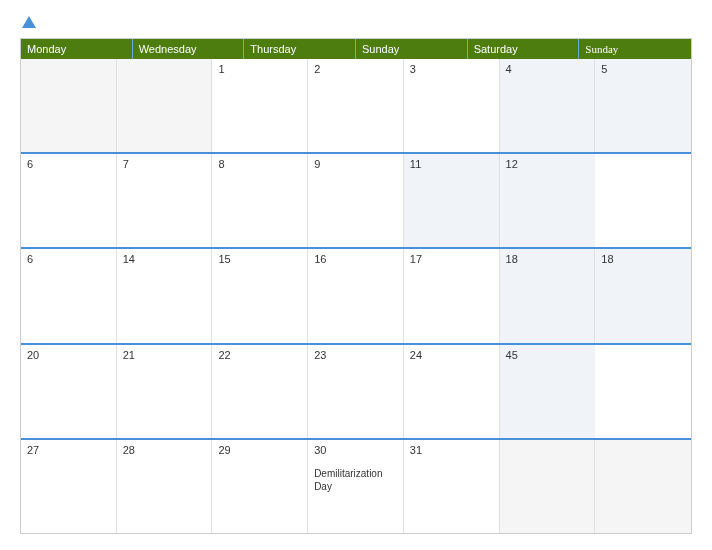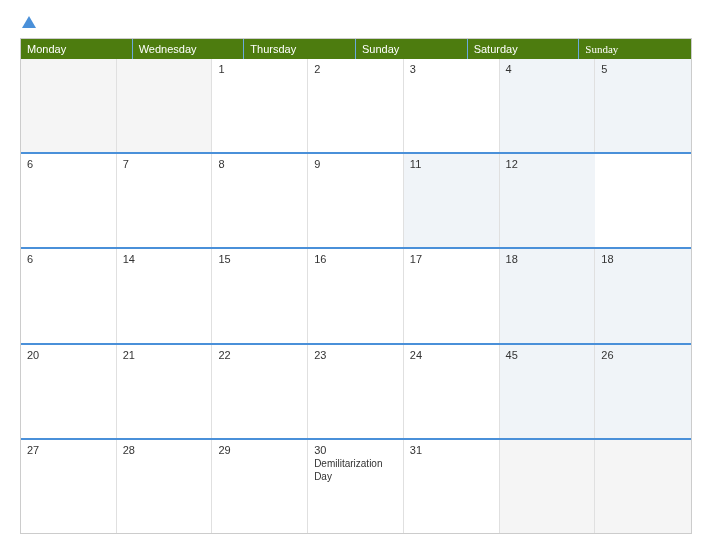--- a/index.html
+++ b/index.html
@@ -124,21 +124,21 @@
       background: #f0f4f8;
     }
     .day-num {
       font-size: 11px;
       color: #333;
       display: block;
     }
     .event-text {
       font-size: 10px;
       color: #333;
-      margin-top: 1px;
+      margin-top: 11px;
       line-height: 1.3;
     }
   </style>
 </head>
 <body>
 
 <div class="page">
   <div class="header">
     <div class="logo">
       <div class="logo-row">
@@ -237,23 +237,20 @@
           </div>
           <div class="cal-cell">
             <span class="day-num">23</span>
           </div>
           <div class="cal-cell">
             <span class="day-num">24</span>
           </div>
           <div class="cal-cell shaded">
             <span class="day-num">45</span>
           </div>
-          <div class="cal-cell shaded">
-            <span class="day-num">26</span>
-          </div>
         </div>
         <div class="cal-week">
           <div class="cal-cell">
             <span class="day-num">27</span>
           </div>
           <div class="cal-cell">
             <span class="day-num">28</span>
           </div>
           <div class="cal-cell">
             <span class="day-num">29</span>

